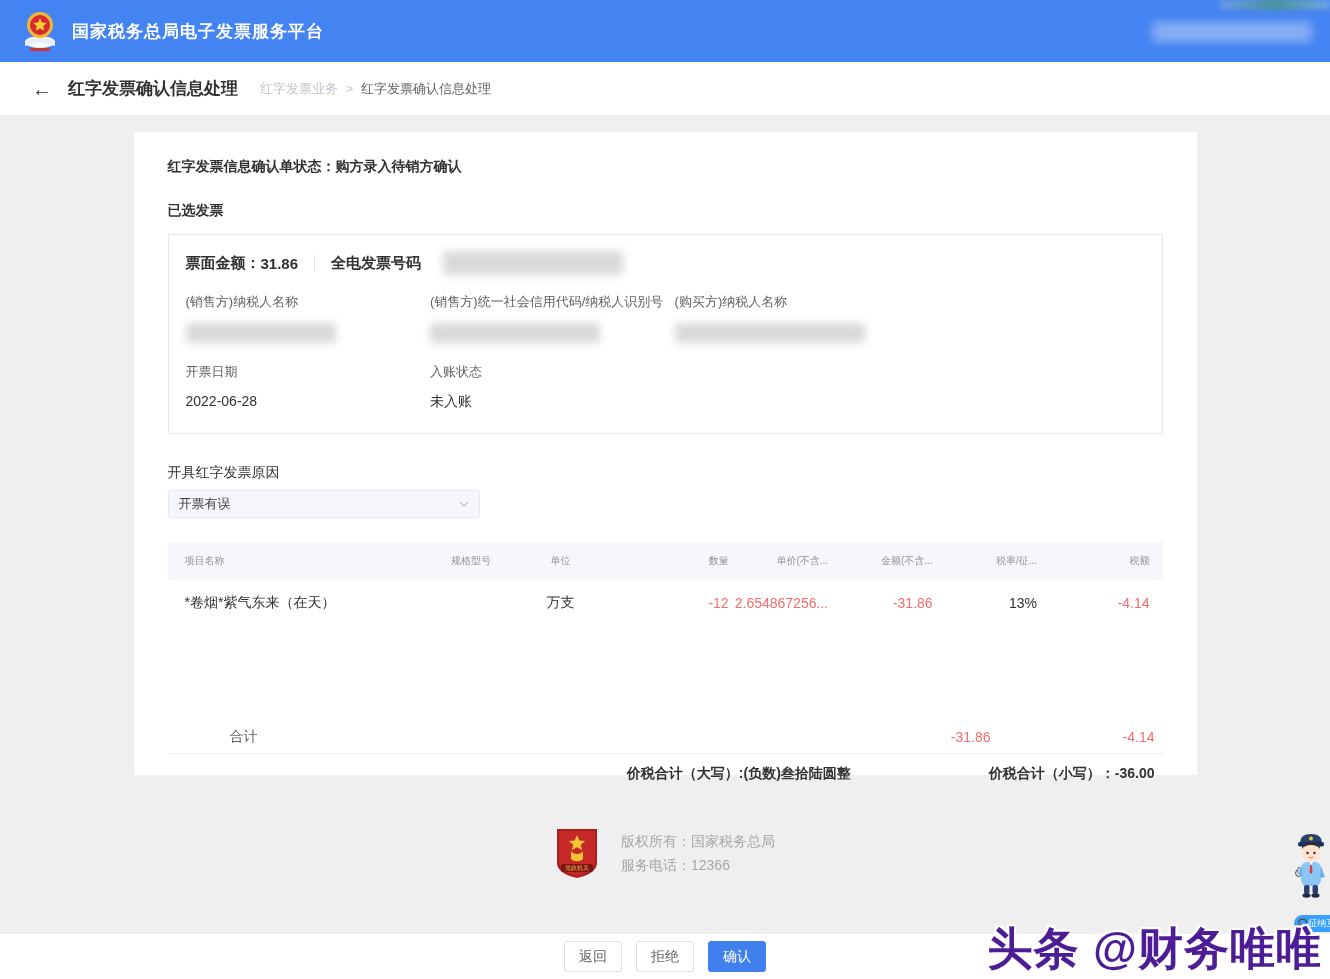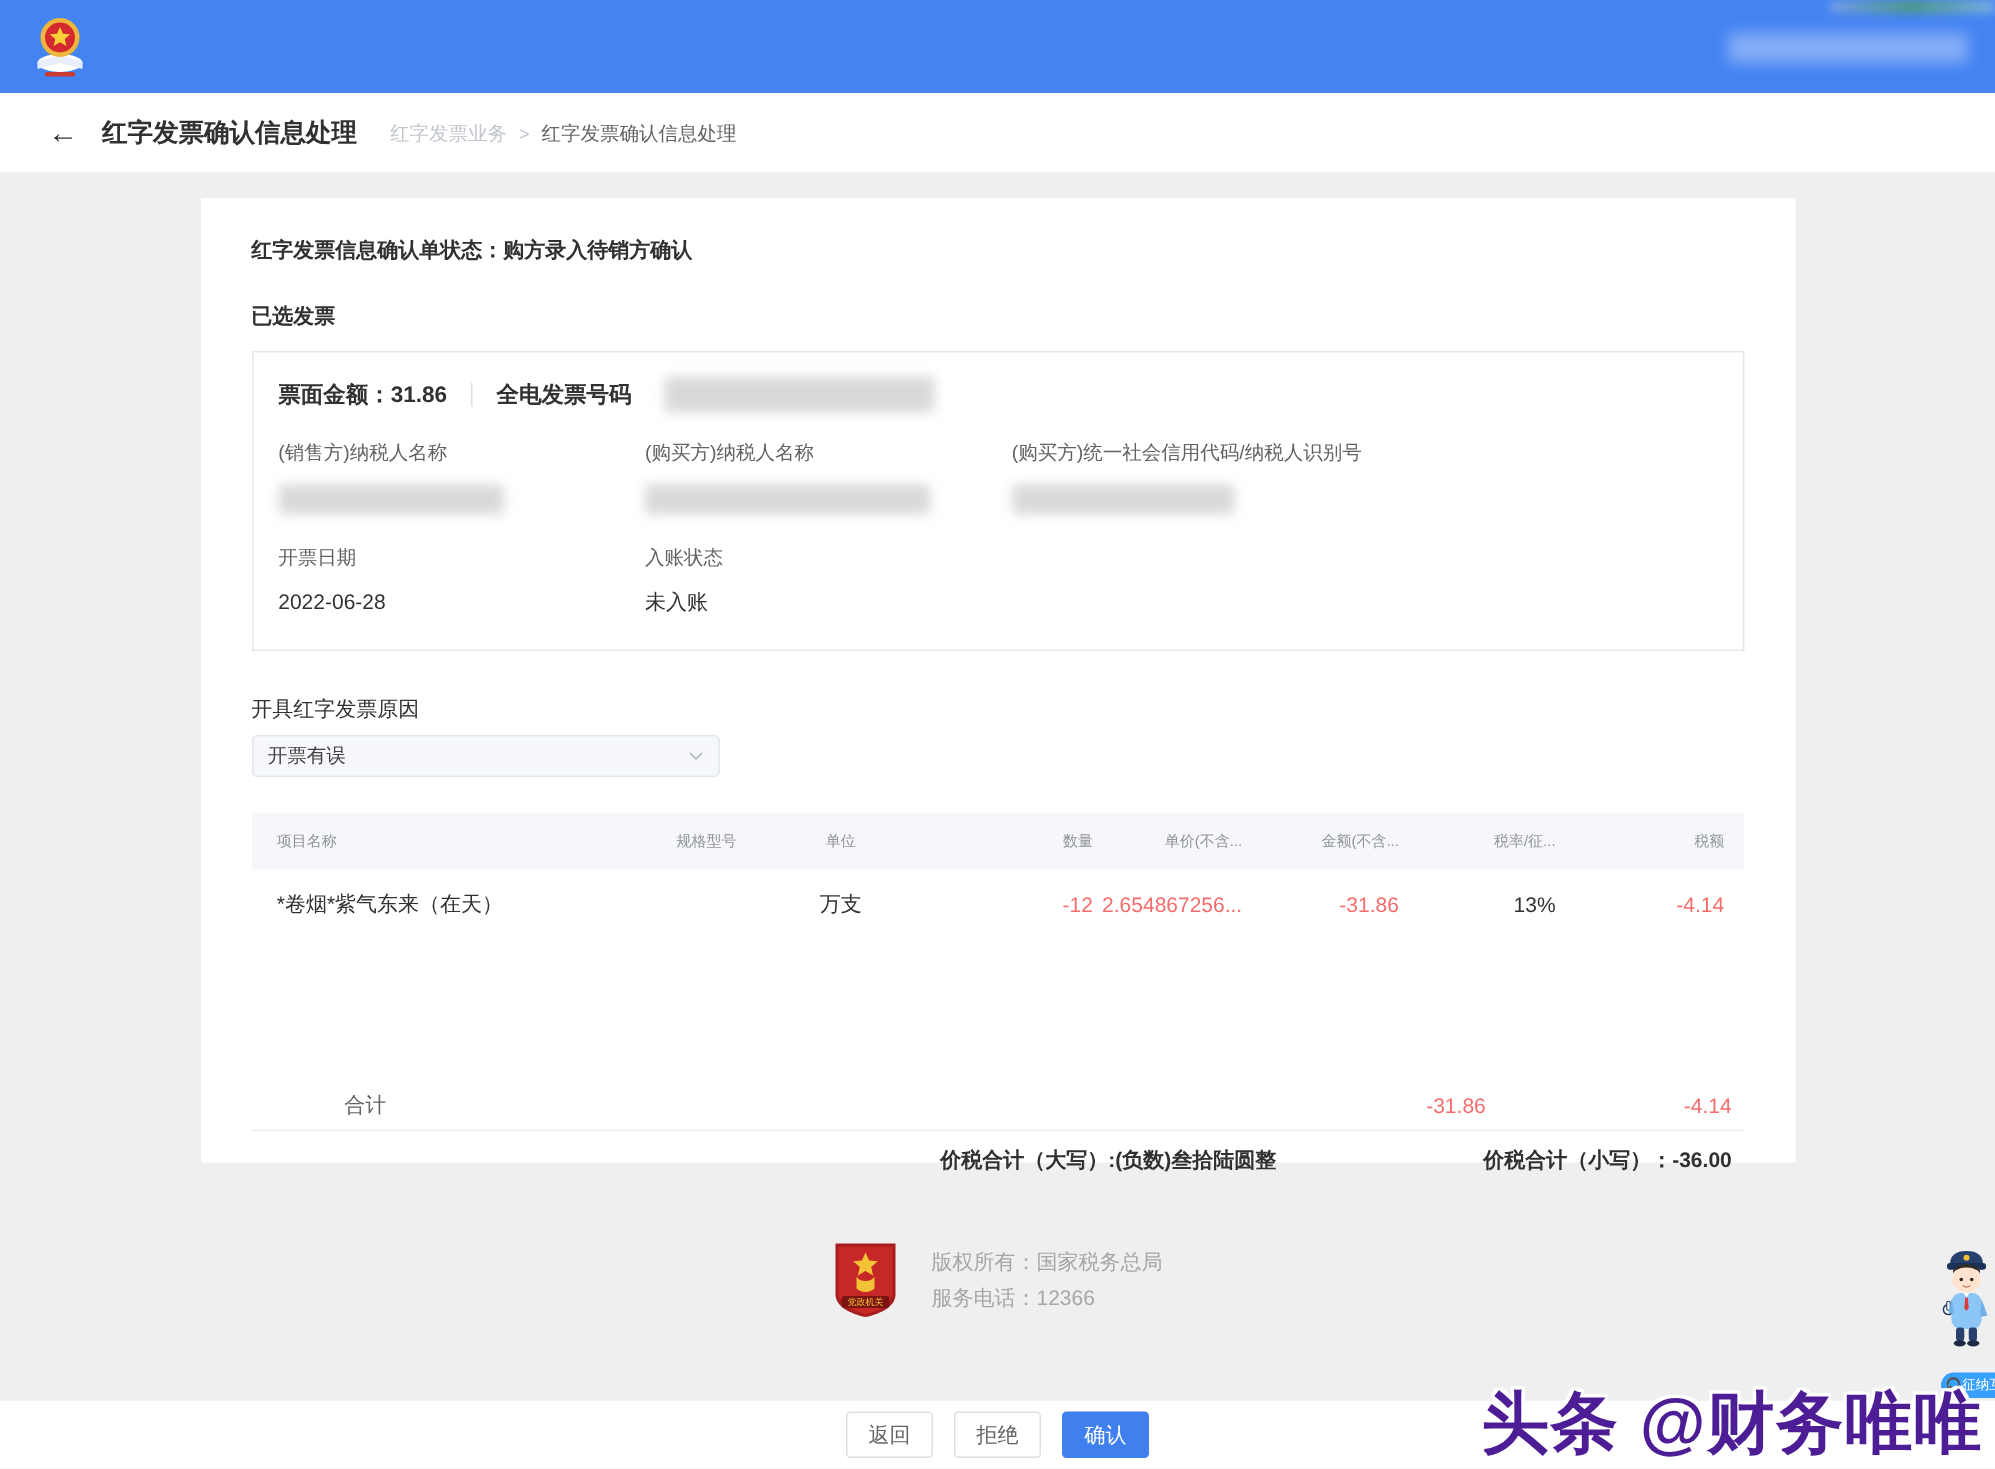--- a/index.html
+++ b/index.html
@@ -113,20 +113,21 @@
 
 <div class="app-header">
   <svg class="logo" viewBox="0 0 44 46">
     <ellipse cx="22" cy="34" rx="15" ry="6" fill="#fff"></ellipse>
     <path d="M7 33 L22 29 L37 33 L37 38 L22 34 L7 38 Z" fill="#e8eefc"></path>
     <circle cx="22" cy="17" r="13" fill="#f0b73a"></circle>
     <circle cx="22" cy="17" r="10" fill="#d4292f"></circle>
     <path d="M22 10 l2 4.5 4.8.4 -3.6 3.1 1.1 4.7 -4.3-2.5 -4.3 2.5 1.1-4.7 -3.6-3.1 4.8-.4 Z" fill="#f7d038"></path>
     <rect x="12" y="40" width="20" height="3" rx="1" fill="#c8392f"></rect>
   </svg>
+  <span class="app-title">国家税务总局电子发票服务平台</span>
   <div class="user-blur"></div>
   <div class="corner-smudge"></div>
 </div>
 
 <div class="crumb-bar">
   <span class="back-arrow">←</span>
   <span class="page-title">红字发票确认信息处理</span>
   <span class="crumbs">
     <span class="crumb-parent">红字发票业务</span>
     <span class="crumb-sep">&gt;</span>
@@ -148,26 +149,26 @@
         <span class="inv-number-label">全电发票号码</span>
         <span class="blur-block inv-number-blur"></span>
       </div>
 
       <div class="inv-grid">
         <div>
           <div class="inv-field-label">(销售方)纳税人名称</div>
           <div class="blur-block inv-field-blur w150"></div>
         </div>
         <div>
+          <div class="inv-field-label">(销售方)统一社会信用代码/纳税人识别号</div>
+          <div class="blur-block inv-field-blur w170"></div>
+        </div>
+        <div>
           <div class="inv-field-label">(购买方)纳税人名称</div>
           <div class="blur-block inv-field-blur w190"></div>
-        </div>
-        <div>
-          <div class="inv-field-label">(购买方)统一社会信用代码/纳税人识别号</div>
-          <div class="blur-block inv-field-blur w148"></div>
         </div>
       </div>
 
       <div class="inv-grid2">
         <div>
           <div class="inv-d-label">开票日期</div>
           <div class="inv-d-value">2022-06-28</div>
         </div>
         <div>
           <div class="inv-d-label">入账状态</div>

